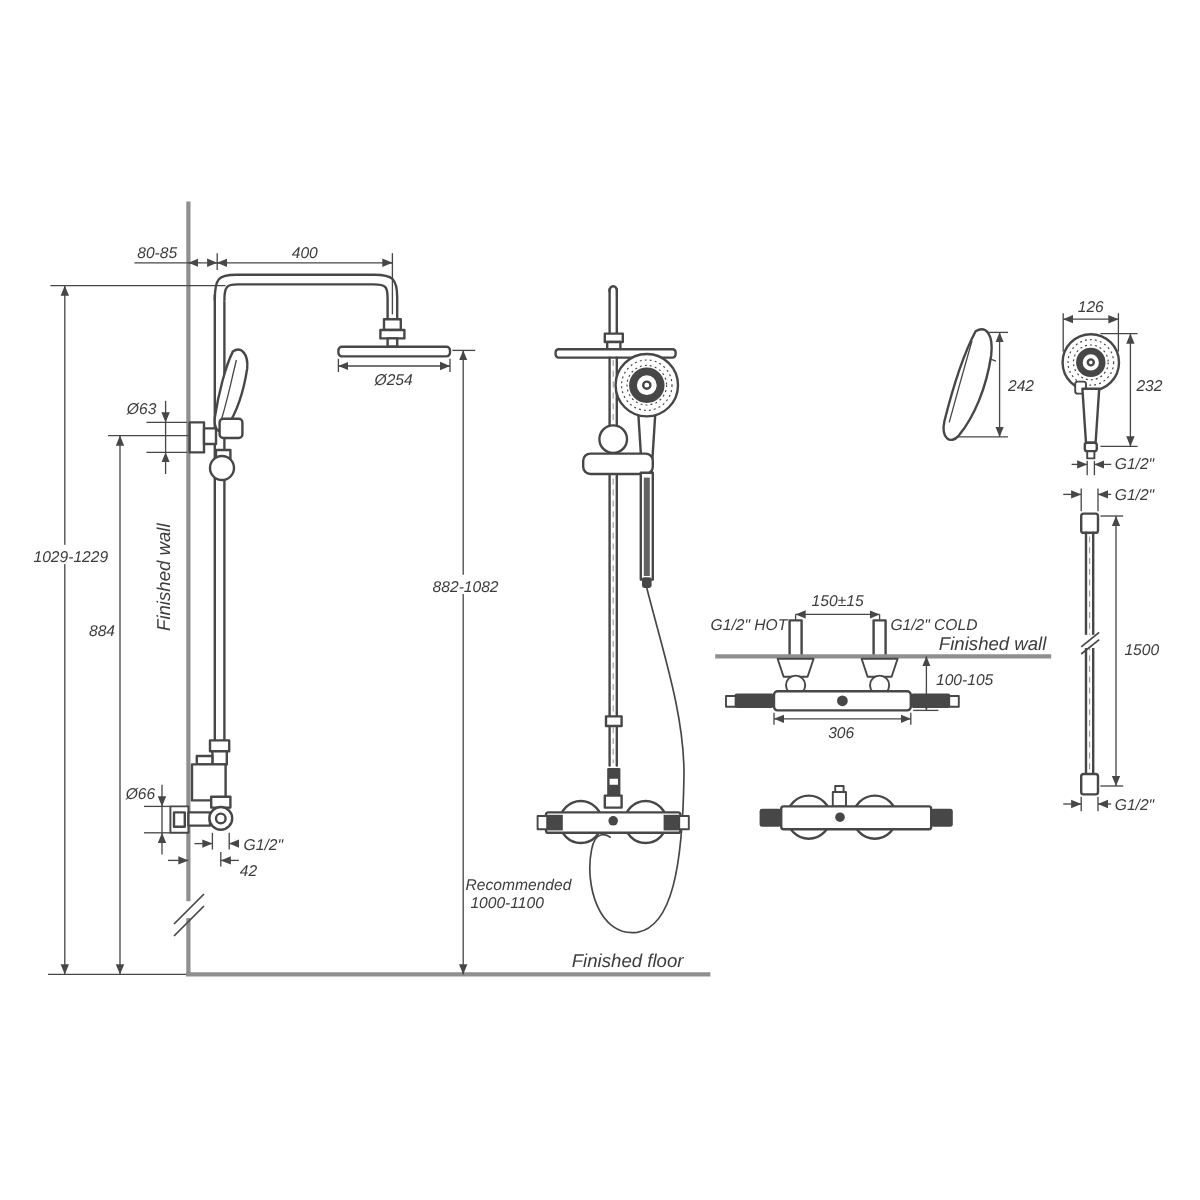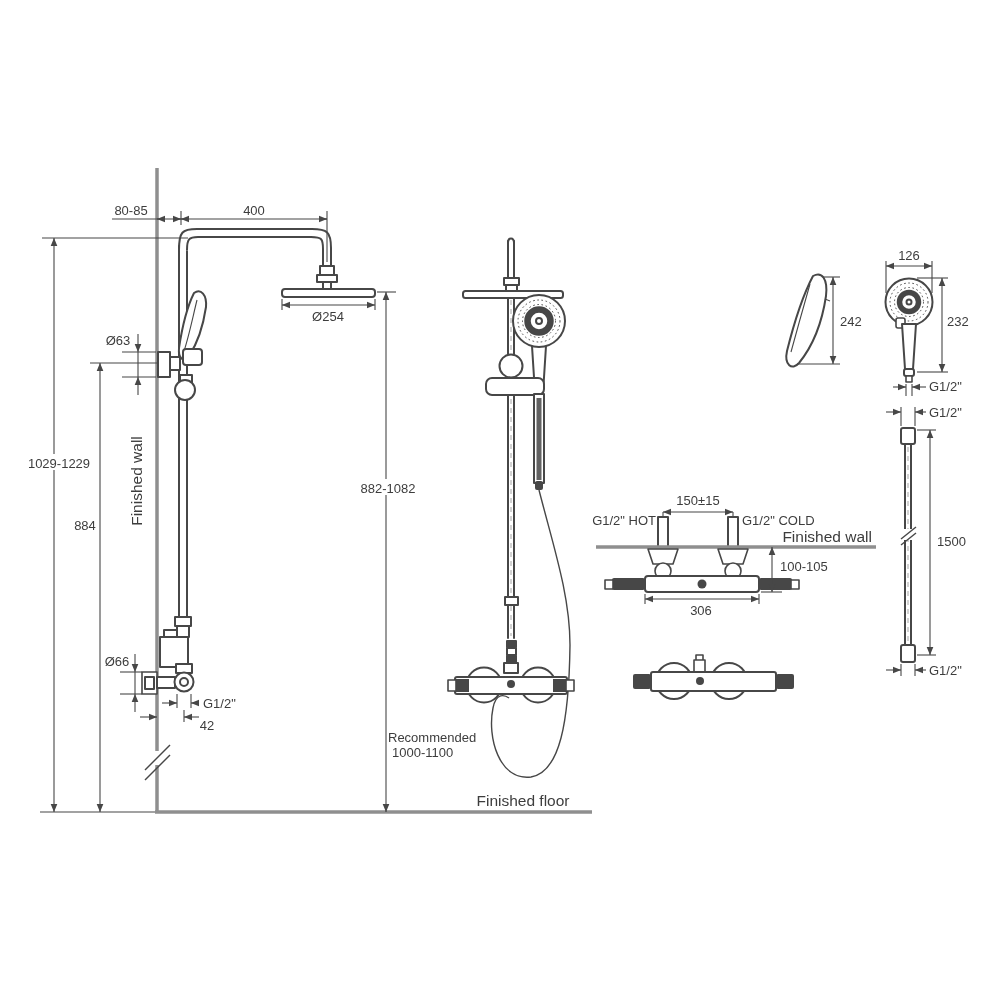--- a/index.html
+++ b/index.html
@@ -1,19 +1,19 @@
 <!DOCTYPE html>
 <html style="--background: #ffffff; --line: #474747; --structure-line: #8f8f8f; --text: #3d3d3d;"><head>
 <meta charset="utf-8">
 <style>
   :root{
     --background:#ffffff; --line:#474747; --structure-line:#8f8f8f; --text:#3d3d3d;
   }
   html,body{margin:0;padding:0;background:var(--background);}
-  .stage{width:1000px;height:1000px;position:relative;background:var(--background);}
+  .stage{width:1000px;height:1000px;position:relative;background:var(--background);font-style:italic;}
   svg text{font-family:"Liberation Sans", sans-serif;fill:var(--text);}
   .t{font-size:13px;}
   .tb{font-size:15.5px;}
   .dim{stroke:var(--line);stroke-width:1.1;fill:none;}
   .fix{stroke:var(--line);stroke-width:2;fill:#fff;stroke-linejoin:round;stroke-linecap:round;}
   .fixthin{stroke-width:1.6;}
   .dk{fill:var(--line);stroke:none;}
   .struct{stroke:var(--structure-line);stroke-width:3.5;fill:none;}
   .dots{stroke:var(--line);stroke-width:1;fill:none;stroke-dasharray:1.6,2.6;}
   .ctr{stroke:#9a9a9a;stroke-width:.9;fill:none;stroke-dasharray:5,4;}

